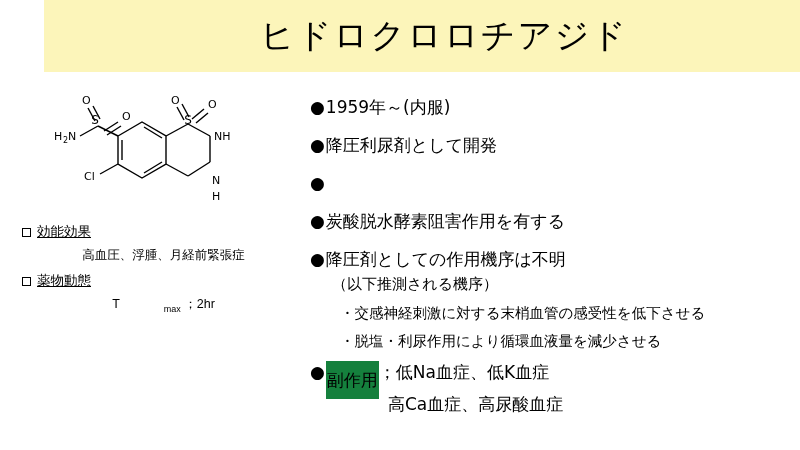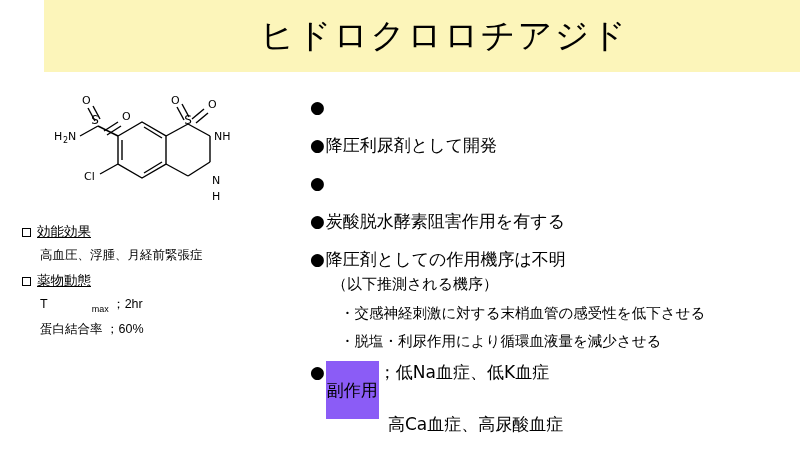--- a/index.html
+++ b/index.html
@@ -52,20 +52,21 @@
     width: 240px;
     height: 128px;
     margin-left: 18px;
   }
   .structure svg { display: block; }
 
   .left-text {
     margin-top: 4px;
     font-size: 13px;
     line-height: 1.55;
+    text-align: center;
   }
   .head-row {
     display: flex;
     align-items: center;
     gap: 6px;
     margin-top: 6px;
   }
   .sq {
     display: inline-block;
     width: 9px;
@@ -113,22 +114,22 @@
     font-size: 15px;
     margin: 0 0 9px 22px;
     line-height: 1.35;
     font-family: "DejaVu Sans", "Liberation Sans", sans-serif;
   }
   .sub-bullet.indent2 {
     margin-left: 30px;
     font-size: 14.5px;
   }
   .highlight {
-    background: #8b5cf6;
-    padding: 18px 1px;
+    background: #15803d;
+    padding: 8px 1px;
   }
   .cont-line {
     font-size: 17px;
     margin: -8px 0 0 78px;
     font-family: "DejaVu Sans", "Liberation Sans", sans-serif;
   }
 </style>
 </head>
 <body>
 
@@ -197,28 +198,28 @@
 
       <div class="head-row">
         <span class="sq"></span>
         <span class="head-label">薬物動態</span>
       </div>
 
       <div class="sub-line">
         <span>T</span><span class="sub">max</span>
         <span>；2hr</span>
       </div>
-      <div class="sub-line">蛋白結合率 ；60%</div>
     </div>
   </div>
 
   <div class="right-col">
 
     <div class="bullet">
       <span class="dot">●</span>
+      <span>1959年～(内服)</span>
     </div>
 
     <div class="bullet">
       <span class="dot">●</span>
       <span>降圧利尿剤として開発</span>
     </div>
 
     <div class="bullet">
       <span class="dot">●</span>
     </div>

